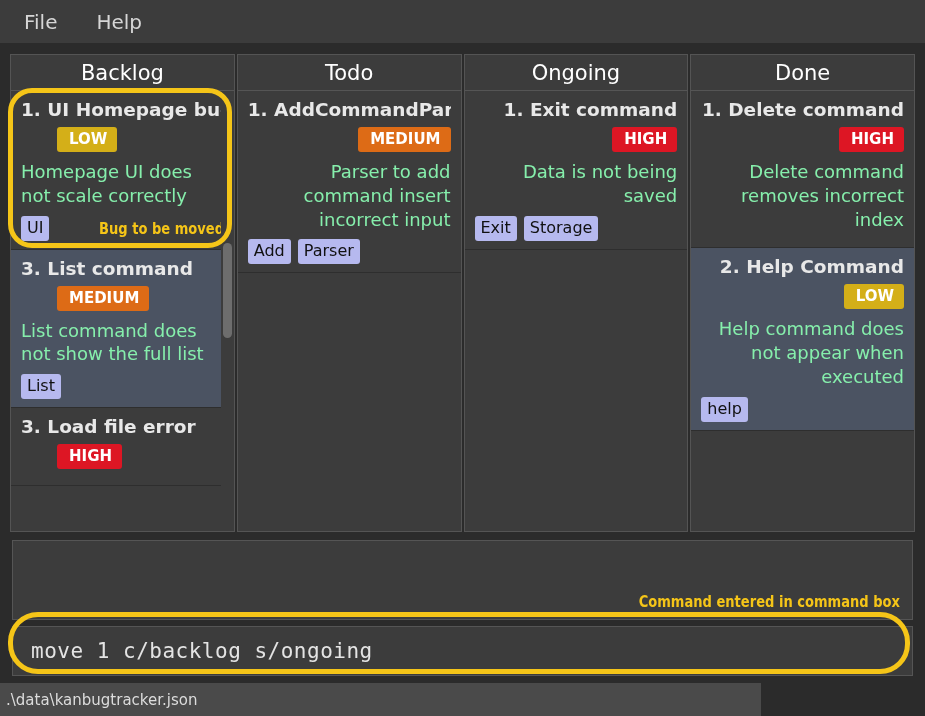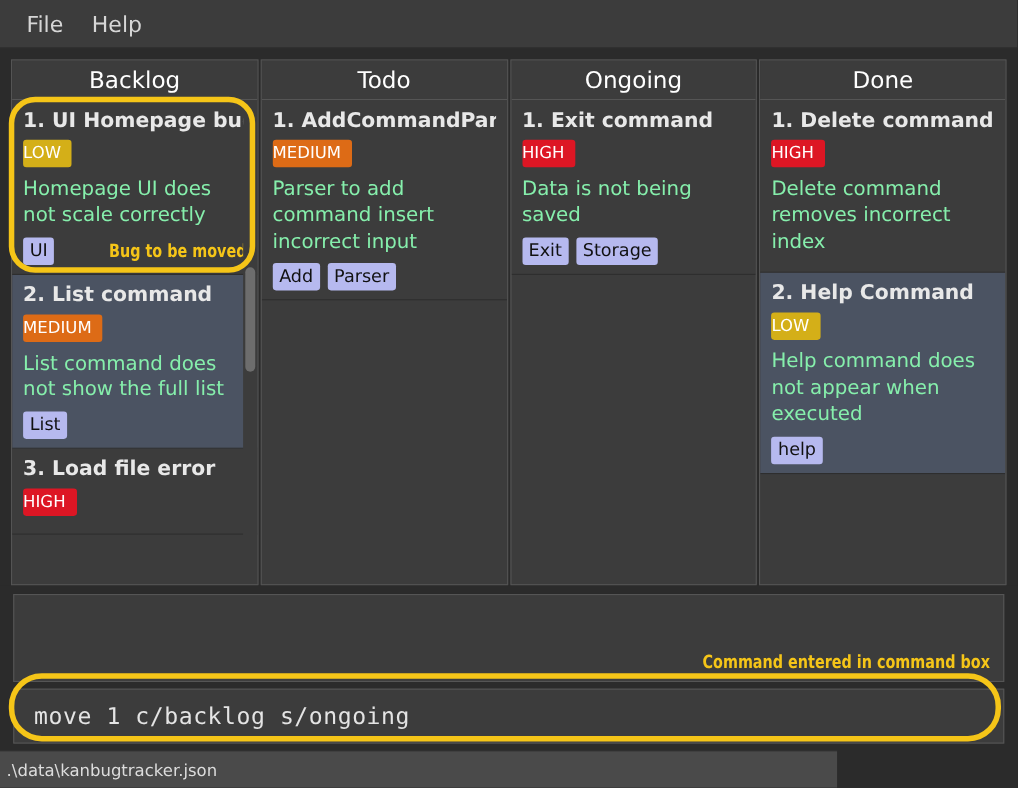--- a/index.html
+++ b/index.html
@@ -10,21 +10,21 @@
     overflow: hidden;
   }
 
   
   #menubar {
     height: 44px;
     background: #3c3c3c;
     display: flex;
     align-items: center;
     padding-left: 18px;
-    gap: 14px;
+    gap: 27px;
     border-bottom: 1px solid #2b2b2b;
   }
   .menu-item {
     color: #d6d6d6;
     font-size: 20px;
     line-height: 1;
     padding: 3px 6px;
     cursor: default;
   }
 
@@ -39,21 +39,21 @@
   .column {
     flex: 1 1 0;
     min-width: 0;
     background: #3c3c3c;
     border: 1px solid #545454;
     display: flex;
     flex-direction: column;
     position: relative;
     overflow: hidden;
   }
-  .column + .column { margin-left: 2px; }
+  .column + .column { margin-left: 2px; text-align: right; }
 
   .col-header {
     height: 36px;
     display: flex;
     align-items: center;
     justify-content: center;
     color: #ffffff;
     font-size: 21px;
     background: #3c3c3c;
     border-bottom: 1px solid #555;
@@ -79,24 +79,25 @@
     font-size: 18.5px;
     font-weight: bold;
     margin-bottom: 7px;
     white-space: nowrap;
     overflow: hidden;
   }
   .priority {
     display: inline-block;
     color: #ffffff;
     font-size: 15px;
-    font-weight: normal;
-    padding: 3px 10px 4px 0;
+    font-weight: bold;
+    padding: 3px 10px 4px 12px;
     border-radius: 3px;
     margin-bottom: 8px;
+    margin-left: 36px;
   }
   .priority.LOW    { background: #d4af18; }
   .priority.MEDIUM { background: #dd6b16; }
   .priority.HIGH   { background: #dd1624; }
 
   .card-desc {
     color: #86efac;
     font-size: 18px;
     line-height: 1.32;
     margin-bottom: 8px;
@@ -211,21 +212,21 @@
   </div>
 
 <div id="board">
     <div class="column">
       <div class="col-header">Backlog</div>
       <div class="col-body">
         <div class="card"><div class="card-title">1. UI Homepage bug</div><div class="priority LOW">LOW</div><div class="card-desc">Homepage UI does not scale correctly</div><div class="tag-row">
             <span class="tag">UI</span>
             <span class="card-annot">Bug to be moved</span>
           </div></div>
-        <div class="card selected"><div class="card-title">2. List command</div><div class="priority MEDIUM">MEDIUM</div><div class="card-desc">List command does not show the full list</div><div class="tag-row">
+        <div class="card selected"><div class="card-title">3. List command</div><div class="priority MEDIUM">MEDIUM</div><div class="card-desc">List command does not show the full list</div><div class="tag-row">
             <span class="tag">List</span>
           </div></div>
         <div class="card"><div class="card-title">3. Load file error</div><div class="priority HIGH">HIGH</div></div>
         <div class="scrollbar">
           <div class="scroll-thumb" style="top: 152px; height: 95px;"></div>
         </div>
       </div>
     </div>
     <div class="column">
       <div class="col-header">Todo</div>

